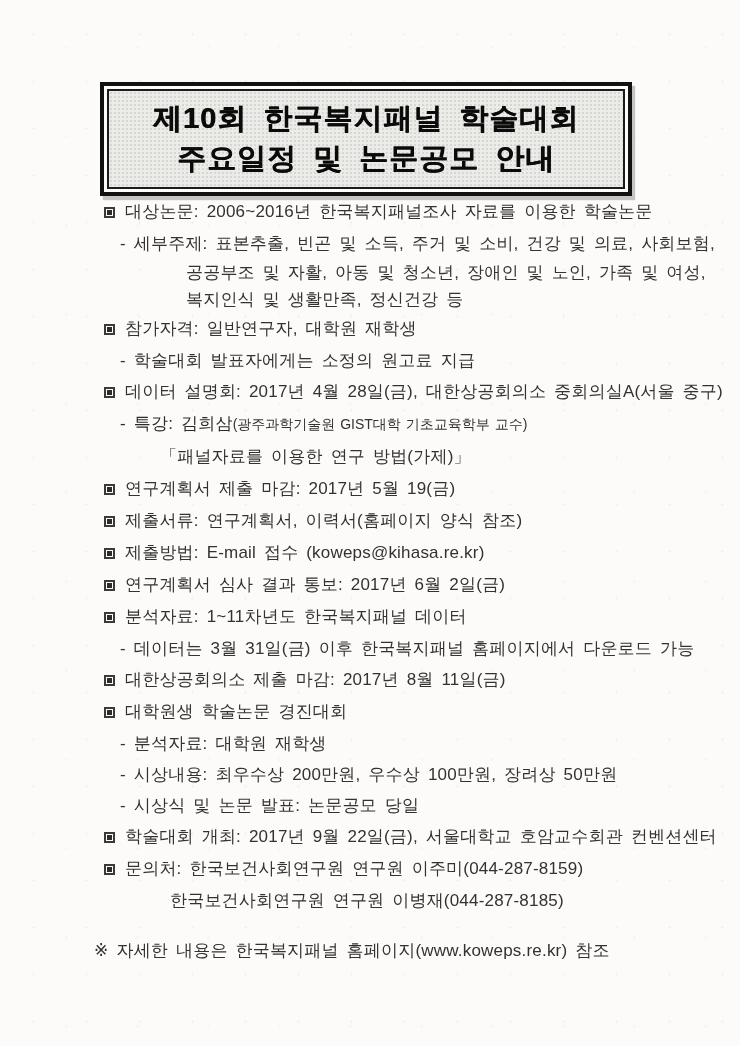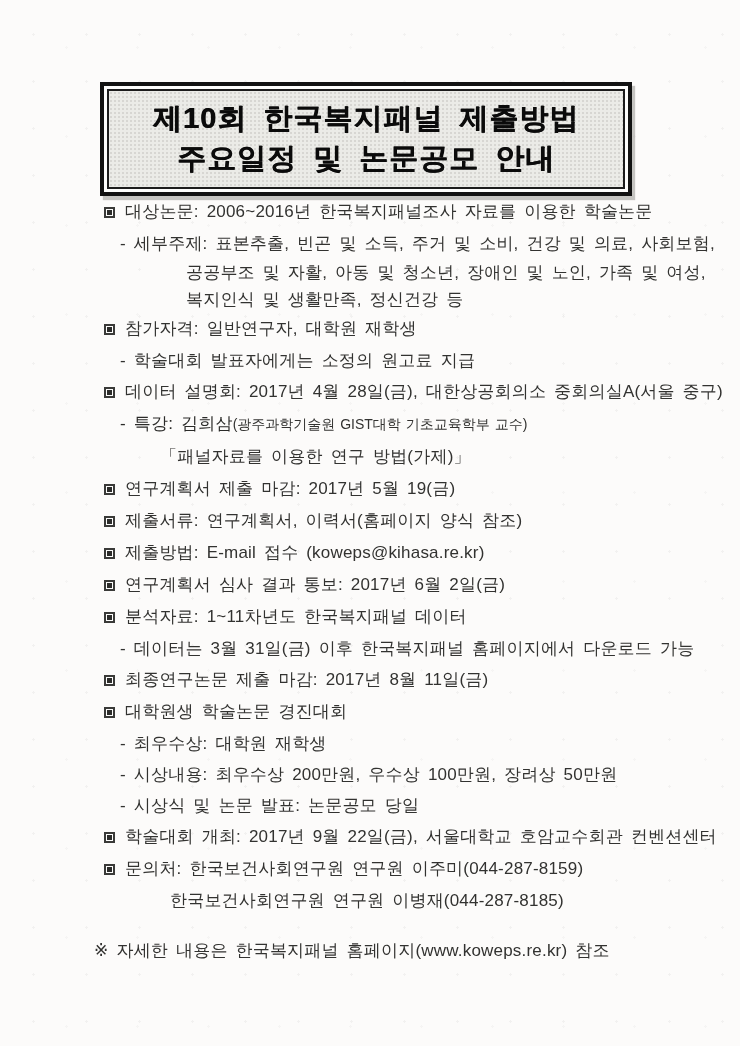--- a/index.html
+++ b/index.html
@@ -92,21 +92,21 @@
   .seg-small { font-size: 14px; letter-spacing: 0; word-spacing: 1px; }
   .footer-marker { margin-right: 8px; }
 </style>
 </head>
 <body>
 
 <div class="page">
 
   <div class="title-box">
     <div class="title-box-inner">
-      <div class="title-line">제10회 한국복지패널 제출방법</div>
+      <div class="title-line">제10회 한국복지패널 학술대회</div>
       <div class="title-line">주요일정 및 논문공모 안내</div>
     </div>
   </div>
 
   <div class="content">
     <div id="body-lines">
         <div class="row bullet"><span class="sq-bullet"><span class="sq-inner"></span></span><span>대상논문: 2006~2016년 한국복지패널조사 자료를 이용한 학술논문</span></div>
         <div class="row sub"><span>- 세부주제: 표본추출, 빈곤 및 소득, 주거 및 소비, 건강 및 의료, 사회보험,</span></div>
         <div class="row cont"><span>공공부조 및 자활, 아동 및 청소년, 장애인 및 노인, 가족 및 여성,</span></div>
         <div class="row cont"><span>복지인식 및 생활만족, 정신건강 등</span></div>
@@ -114,23 +114,23 @@
         <div class="row sub"><span>- 학술대회 발표자에게는 소정의 원고료 지급</span></div>
         <div class="row bullet"><span class="sq-bullet"><span class="sq-inner"></span></span><span>데이터 설명회: 2017년 4월 28일(금), 대한상공회의소 중회의실A(서울 중구)</span></div>
         <div class="row sub"><span class="seg-bold">- 특강: 김희삼</span><span class="seg-small">(광주과학기술원 GIST대학 기초교육학부 교수)</span></div>
         <div class="row quote"><span>「패널자료를 이용한 연구 방법(가제)」</span></div>
         <div class="row bullet"><span class="sq-bullet"><span class="sq-inner"></span></span><span>연구계획서 제출 마감: 2017년 5월 19(금)</span></div>
         <div class="row bullet"><span class="sq-bullet"><span class="sq-inner"></span></span><span>제출서류: 연구계획서, 이력서(홈페이지 양식 참조)</span></div>
         <div class="row bullet"><span class="sq-bullet"><span class="sq-inner"></span></span><span>제출방법: E-mail 접수 (koweps@kihasa.re.kr)</span></div>
         <div class="row bullet"><span class="sq-bullet"><span class="sq-inner"></span></span><span>연구계획서 심사 결과 통보: 2017년 6월 2일(금)</span></div>
         <div class="row bullet"><span class="sq-bullet"><span class="sq-inner"></span></span><span>분석자료: 1~11차년도 한국복지패널 데이터</span></div>
         <div class="row sub"><span>- 데이터는 3월 31일(금) 이후 한국복지패널 홈페이지에서 다운로드 가능</span></div>
-        <div class="row bullet"><span class="sq-bullet"><span class="sq-inner"></span></span><span>최종연구논문 제출 마감: 2017년 8월 11일(금)</span></div>
+        <div class="row bullet"><span class="sq-bullet"><span class="sq-inner"></span></span><span>대한상공회의소 제출 마감: 2017년 8월 11일(금)</span></div>
         <div class="row bullet"><span class="sq-bullet"><span class="sq-inner"></span></span><span>대학원생 학술논문 경진대회</span></div>
-        <div class="row sub"><span>- 최우수상: 대학원 재학생</span></div>
+        <div class="row sub"><span>- 분석자료: 대학원 재학생</span></div>
         <div class="row sub"><span>- 시상내용: 최우수상 200만원, 우수상 100만원, 장려상 50만원</span></div>
         <div class="row sub"><span>- 시상식 및 논문 발표: 논문공모 당일</span></div>
         <div class="row bullet"><span class="sq-bullet"><span class="sq-inner"></span></span><span>학술대회 개최: 2017년 9월 22일(금), 서울대학교 호암교수회관 컨벤션센터</span></div>
         <div class="row bullet"><span class="sq-bullet"><span class="sq-inner"></span></span><span>문의처: 한국보건사회연구원 연구원 이주미(044-287-8159)</span></div>
         <div class="row cont2"><span>한국보건사회연구원 연구원 이병재(044-287-8185)</span></div>
       </div>
 
     <div class="row footer">
       <span class="footer-marker">※</span><span>자세한 내용은 한국복지패널 홈페이지(www.koweps.re.kr) 참조</span>
     </div>

